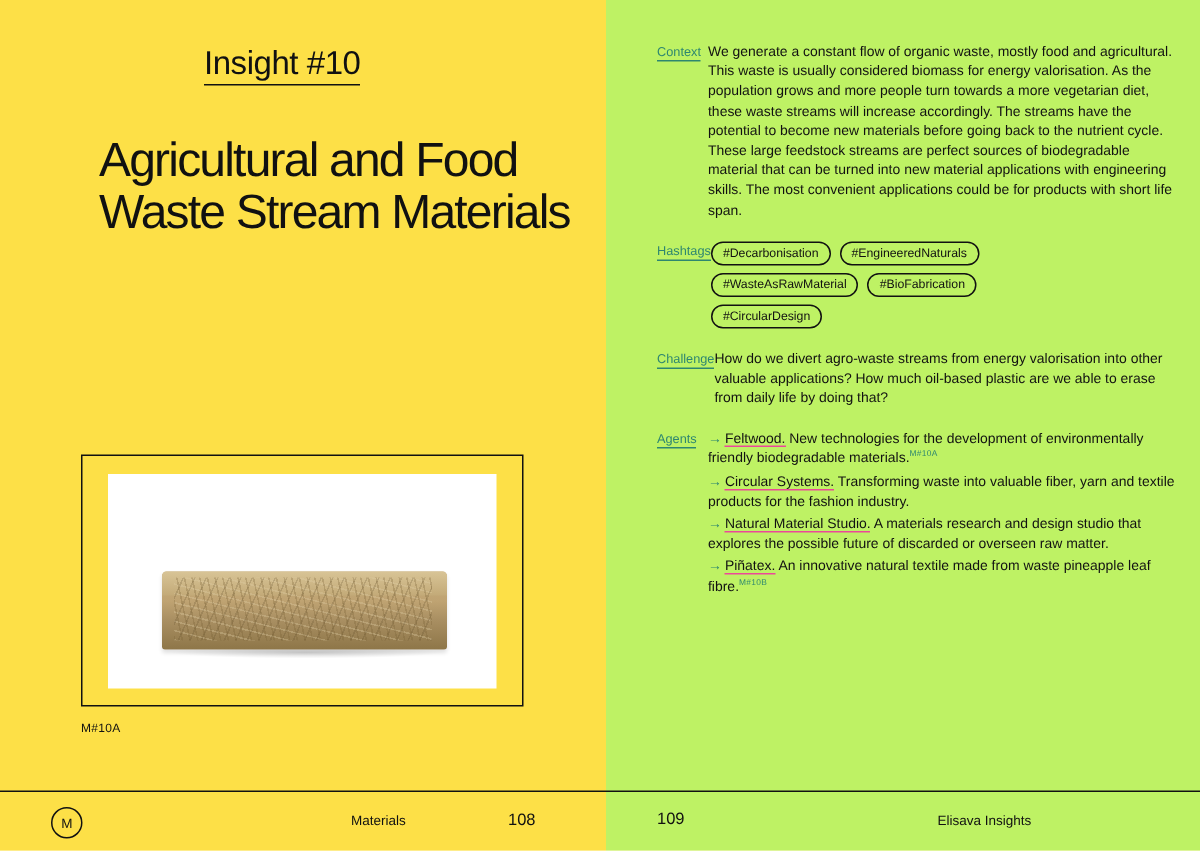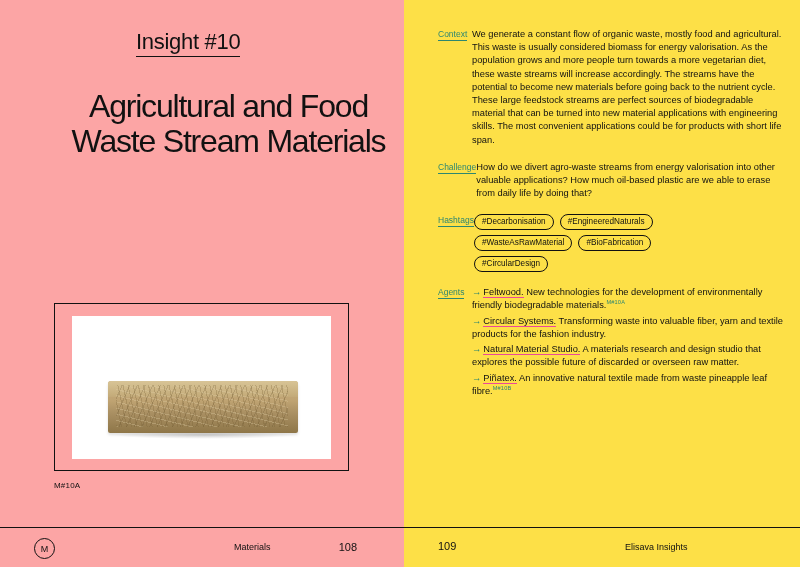--- a/index.html
+++ b/index.html
@@ -17,25 +17,24 @@
     display: flex;
     width: 800px;
     height: 567px;
   }
 
   
   .page-left {
     position: relative;
     width: 404px;
     height: 567px;
-    background: #fca5a5;
+    background: #fde047;
     box-sizing: border-box;
     padding: 0;
     flex: 0 0 404px;
-    text-align: center;
   }
   .insight-label {
     position: absolute;
     left: 136px;
     top: 30px;
     font-size: 22px;
     line-height: 1.1;
     color: #111111;
     letter-spacing: -0.3px;
     border-bottom: 1.5px solid #111111;
@@ -156,21 +155,21 @@
     top: 13px;
     font-size: 11px;
     color: #111111;
   }
 
   
   .page-right {
     position: relative;
     width: 396px;
     height: 567px;
-    background: #fde047;
+    background: #bef264;
     flex: 0 0 396px;
     box-sizing: border-box;
   }
   .rows {
     position: absolute;
     left: 0;
     top: 28px;
     width: 396px;
   }
   .row {
@@ -286,42 +285,42 @@
 
       <div class="row">
         <div class="row-label">
           <span>Context</span>
         </div>
         <div class="row-body">We generate a constant flow of organic waste, mostly food and agricultural. This waste is usually considered biomass for energy valorisation. As the population grows and more people turn towards a more vegetarian diet, these waste streams will increase accordingly. The streams have the potential to become new materials before going back to the nutrient cycle. These large feedstock streams are perfect sources of biodegradable material that can be turned into new material applications with engineering skills. The most convenient applications could be for products with short life span.</div>
       </div>
 
       <div class="row">
         <div class="row-label">
-          <span>Challenge</span>
-        </div>
-        <div class="row-body">How do we divert agro-waste streams from energy valorisation into other valuable applications? How much oil-based plastic are we able to erase from daily life by doing that?</div>
-      </div>
-
-      <div class="row">
-        <div class="row-label">
           <span>Hashtags</span>
         </div>
         <div class="row-body">
           <div class="tags">
             <span class="tag">#Decarbonisation</span>
             <span class="tag">#EngineeredNaturals</span>
             <span class="tag">#WasteAsRawMaterial</span>
             <span class="tag">#BioFabrication</span>
             <span class="tag">#CircularDesign</span>
           </div>
         </div>
       </div>
 
       <div class="row">
         <div class="row-label">
+          <span>Challenge</span>
+        </div>
+        <div class="row-body">How do we divert agro-waste streams from energy valorisation into other valuable applications? How much oil-based plastic are we able to erase from daily life by doing that?</div>
+      </div>
+
+      <div class="row">
+        <div class="row-label">
           <span>Agents</span>
         </div>
         <div class="row-body">
 
           <div class="agent-item">
             <span class="arrow">→</span><span class="agent-name">Feltwood.</span><span> New technologies for the development of environmentally friendly biodegradable materials.</span><span class="sup">M#10A</span>
           </div>
 
           <div class="agent-item">
             <span class="arrow">→</span><span class="agent-name">Circular Systems.</span><span> Transforming waste into valuable fiber, yarn and textile products for the fashion industry.</span><span class="sup"></span>

